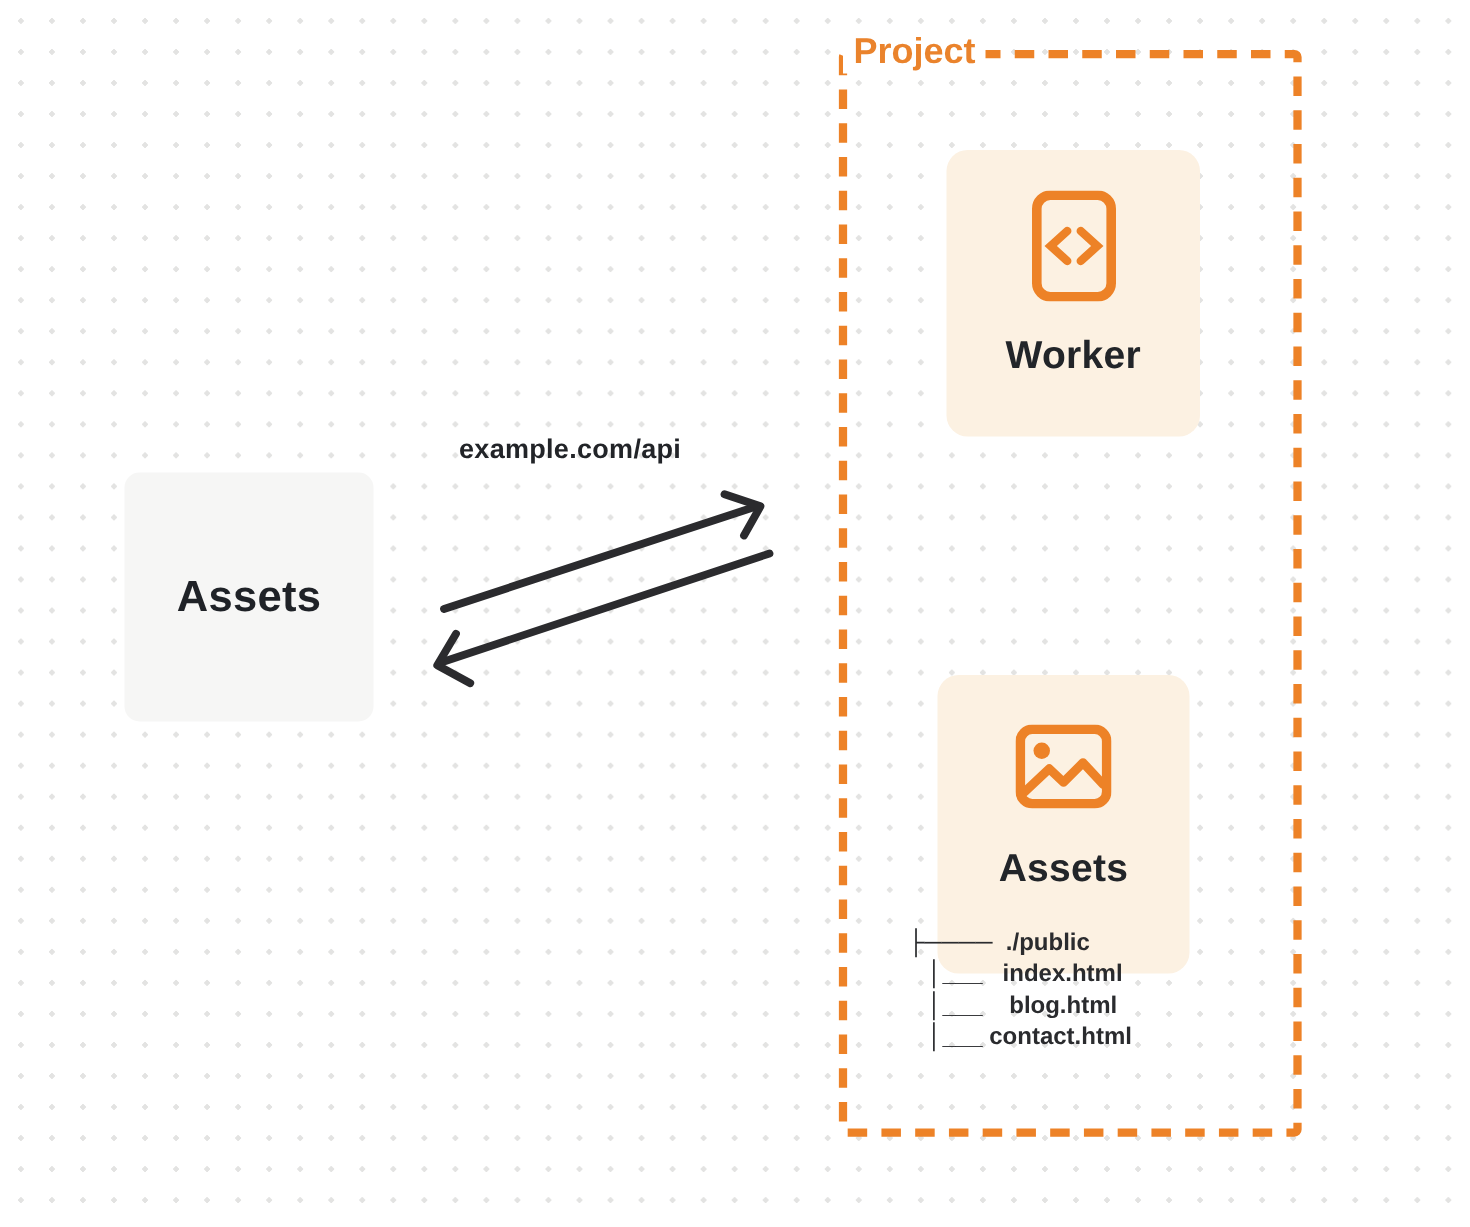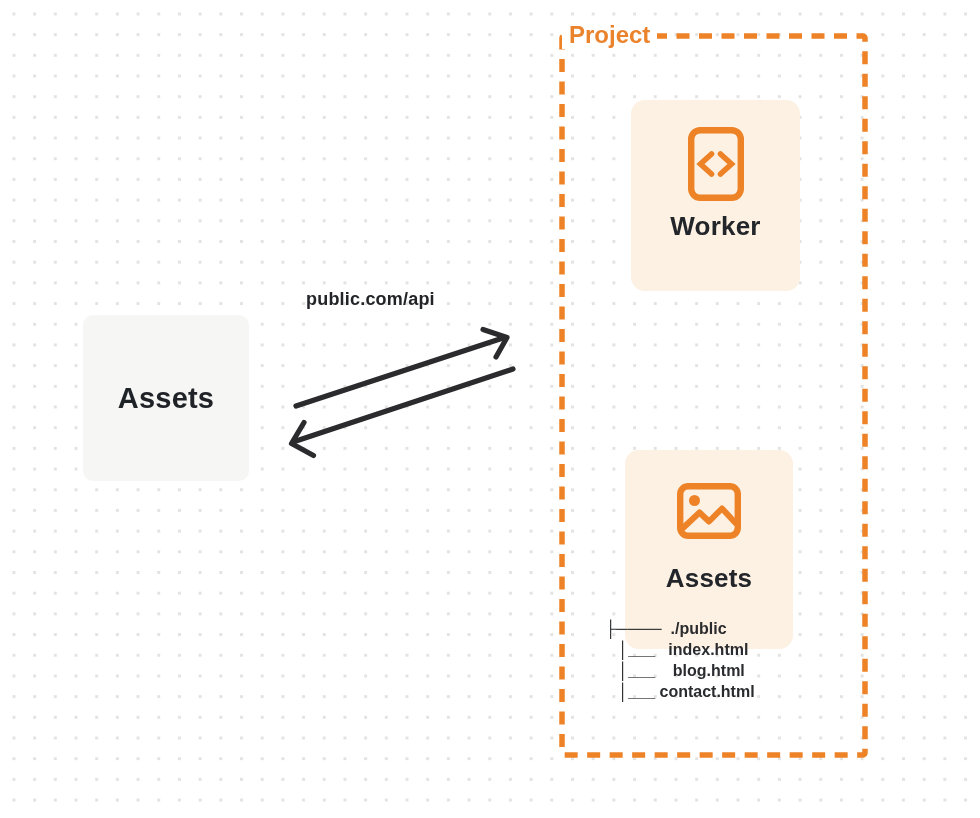--- a/index.html
+++ b/index.html
@@ -44,39 +44,39 @@
   
   .card {
     background: #fcf1e2; border-radius: 14px;
     display: flex; flex-direction: column; align-items: center;
   }
   .card.worker { left: 631px; top: 100px; width: 169px; height: 164px; padding-top: 27px; }
   .card.assets { left: 625px; top: 450px; width: 168px; height: 166px; padding-top: 33px; }
   .card .card-label {
     font-size: 26px; font-weight: 700; color: #222529; letter-spacing: 0.2px;
   }
-  .card.worker .card-label { margin-top: 10px; }
+  .card.worker .card-label { margin-top: 20px; }
   .card.assets .card-label { margin-top: 24px; }
 
   
   pre.file-tree {
     left: 605px; top: 618px; margin: 0;
     font-family: Liberation Sans, sans-serif;
     font-size: 16px; line-height: 21px; font-weight: 700; color: #2a2b2e;
     white-space: pre;
   }
 </style>
 </head>
 <body>
 
 <div class="abs client-box">
   <span>Assets</span>
 </div>
 
-<div class="abs api-label">public.com/api</div>
+<div class="abs api-label">example.com/api</div>
 
 <svg class="abs overlay" width="980" height="818" viewBox="0 0 980 818">
   <g stroke="#2b2b2e" stroke-width="5.2" fill="none" stroke-linecap="round" stroke-linejoin="round">
     <line x1="296" y1="406" x2="503" y2="338"></line>
     <polyline points="483,329.5 507,337.5 496,357"></polyline>
     <line x1="513" y1="369" x2="296" y2="441"></line>
     <polyline points="304,422.5 291.5,443.5 313.5,455.5"></polyline>
   </g>
 </svg>
 

